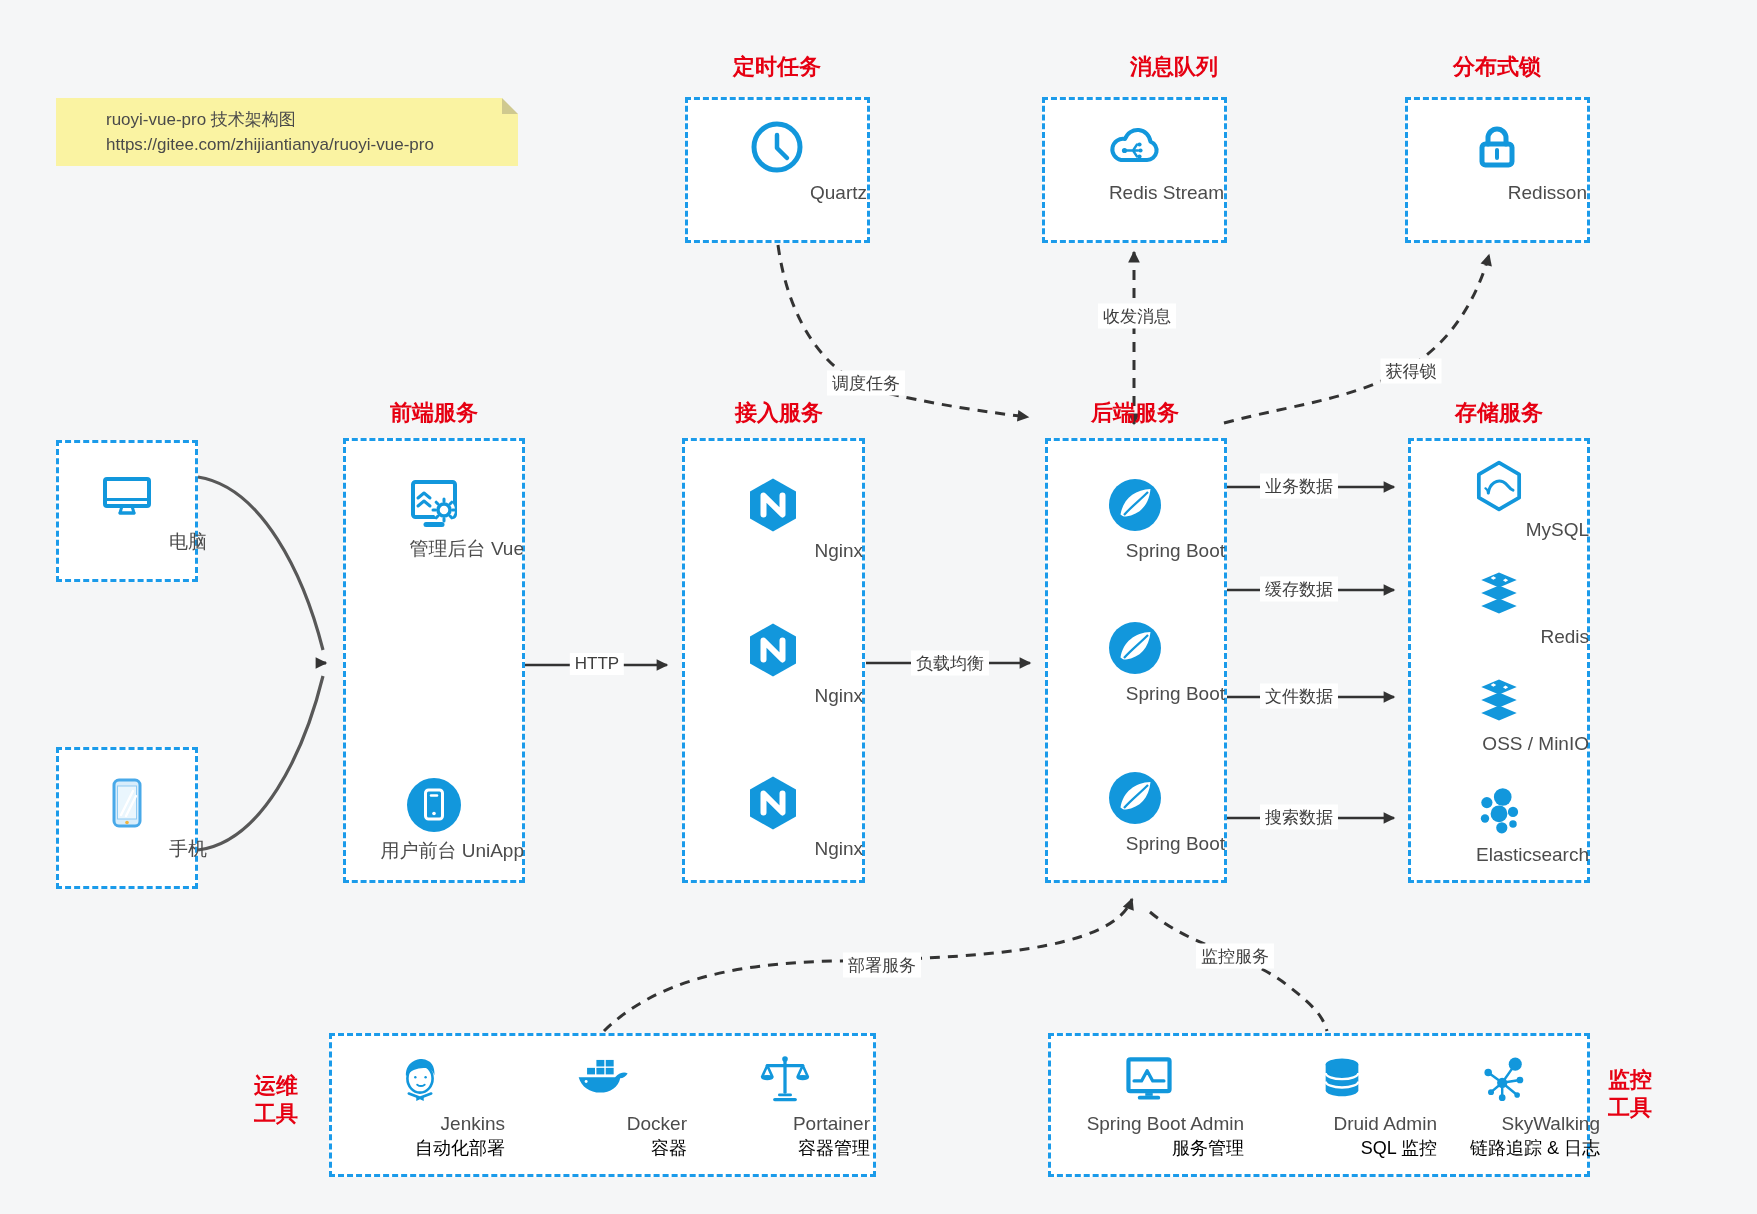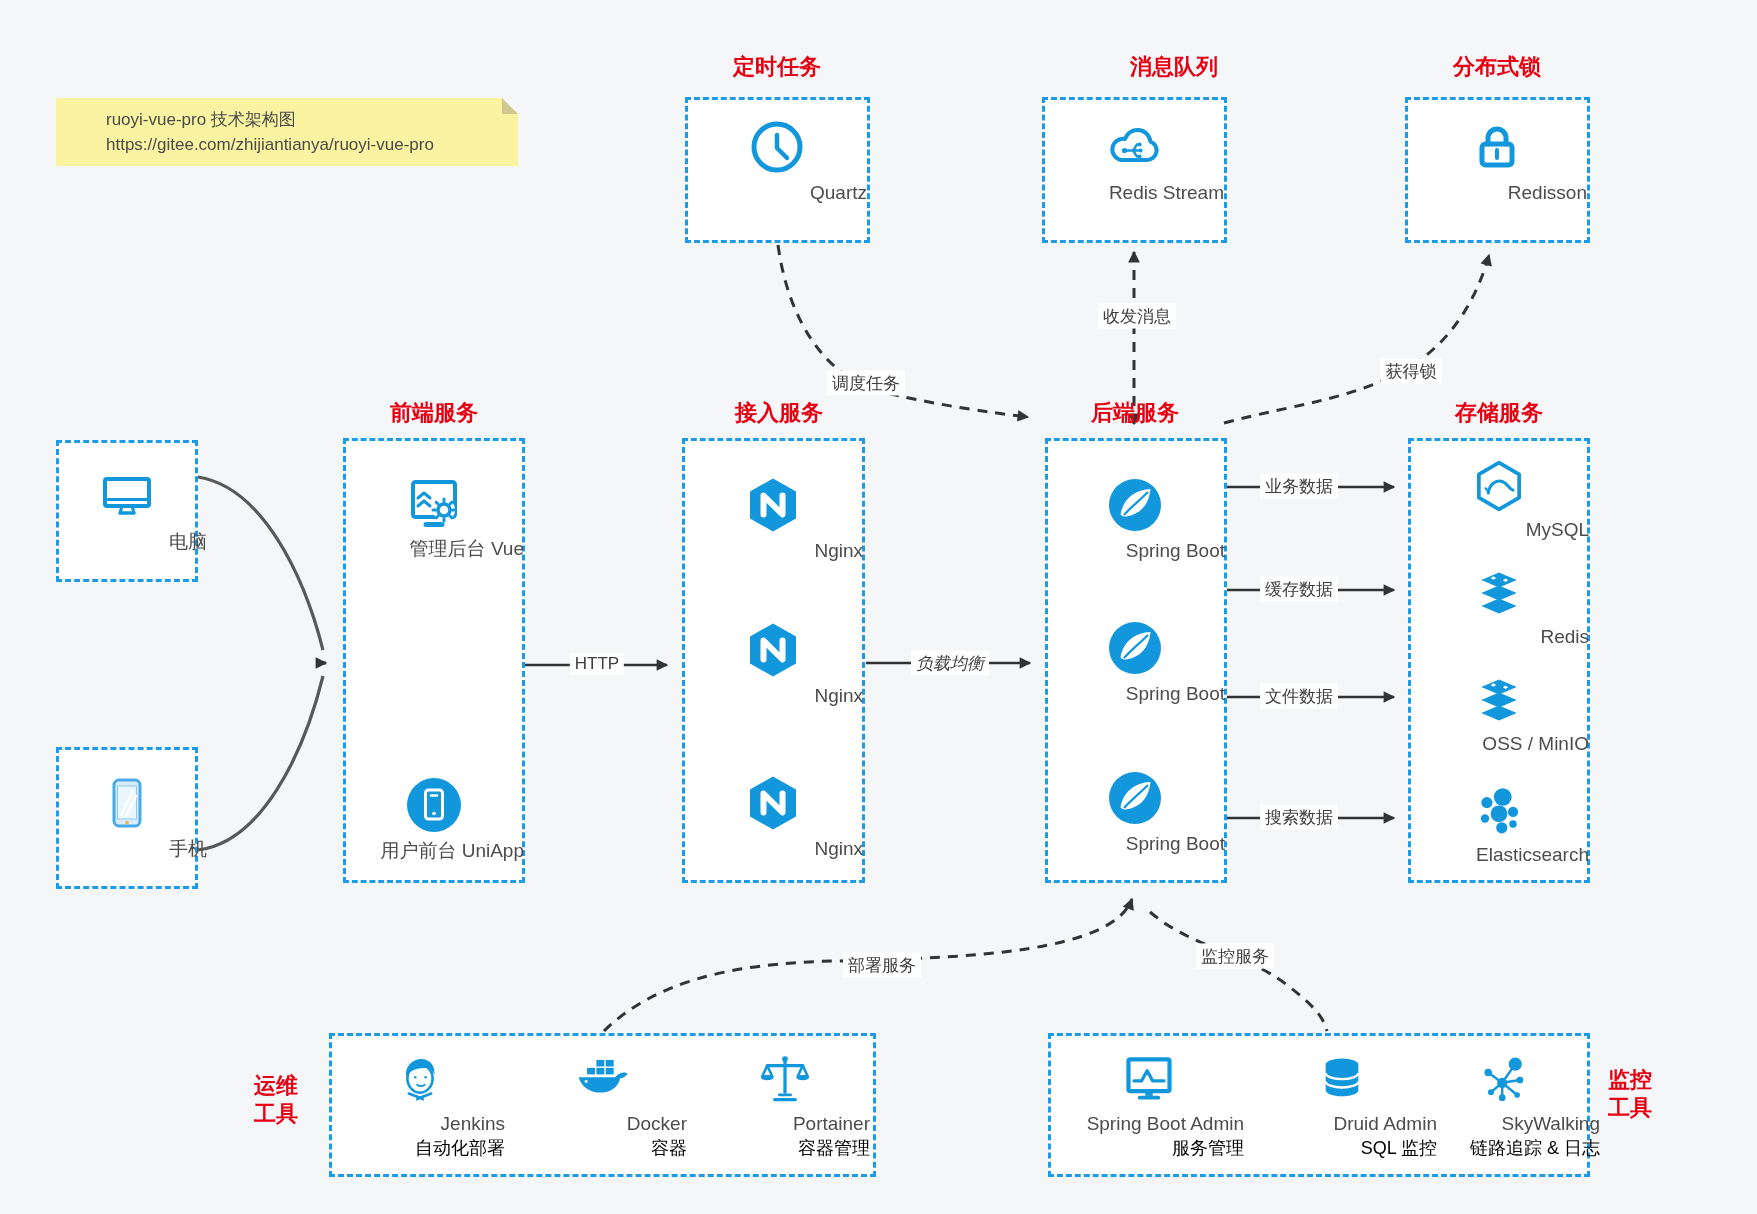--- a/index.html
+++ b/index.html
@@ -86,21 +86,21 @@
     <path d="M1227,818 H1394" stroke="#333" stroke-width="2.4" fill="none" marker-end="url(#ah)"></path>
 
     <path d="M778,245 C788,318 824,379 886,393 C944,406 986,412 1028,417" stroke="#333" stroke-width="3" stroke-dasharray="10 8" fill="none" marker-end="url(#ah)"></path>
     <path d="M1134,252 L1134,424" stroke="#333" stroke-width="3" stroke-dasharray="10 8" fill="none" marker-start="url(#ah)" marker-end="url(#ah)"></path>
     <path d="M1224,423 C1298,403 1366,399 1424,357 C1459,330 1479,291 1489,255" stroke="#333" stroke-width="3" stroke-dasharray="10 8" fill="none" marker-end="url(#ah)"></path>
     <path d="M604,1031 C652,984 726,963 836,961 C972,958 1112,952 1132,899" stroke="#333" stroke-width="3" stroke-dasharray="10 8" fill="none" marker-end="url(#ah)"></path>
     <path d="M1150,912 C1192,948 1246,953 1287,985 C1313,1005 1323,1016 1327,1031" stroke="#333" stroke-width="3" stroke-dasharray="10 8" fill="none"></path>
   </svg>
 
   <div class="edge-label" style="left:597px;top:664px;">HTTP</div>
-  <div class="edge-label" style="left:950px;top:663px;font-style:italic;">负载均衡</div>
+  <div class="edge-label" style="left:950px;top:663px;">负载均衡</div>
   <div class="edge-label" style="left:1299px;top:486px;">业务数据</div>
   <div class="edge-label" style="left:1299px;top:589px;">缓存数据</div>
   <div class="edge-label" style="left:1299px;top:696px;">文件数据</div>
   <div class="edge-label" style="left:1299px;top:817px;">搜索数据</div>
   <div class="edge-label" style="left:866px;top:383px;">调度任务</div>
   <div class="edge-label" style="left:1137px;top:316px;">收发消息</div>
   <div class="edge-label" style="left:1411px;top:371px;">获得锁</div>
   <div class="edge-label" style="left:882px;top:965px;">部署服务</div>
   <div class="edge-label" style="left:1235px;top:956px;">监控服务</div>
 

